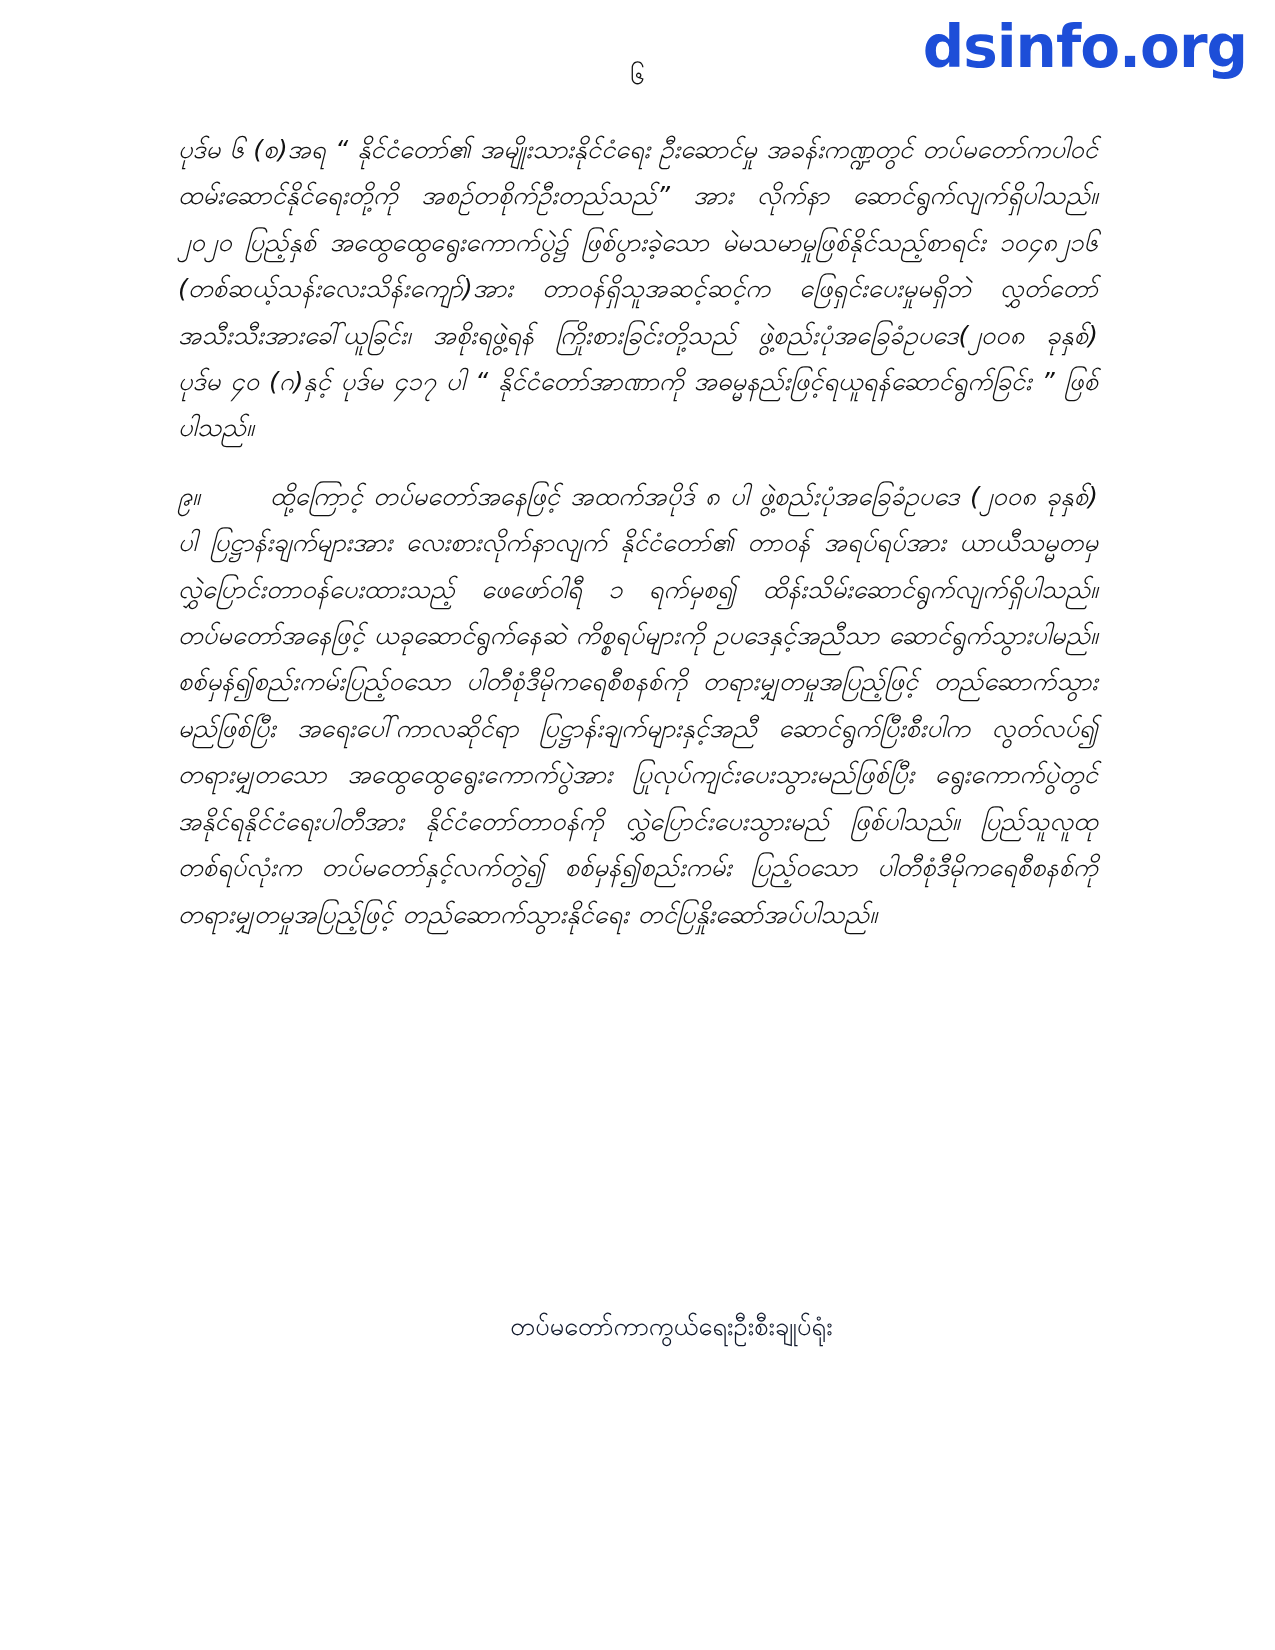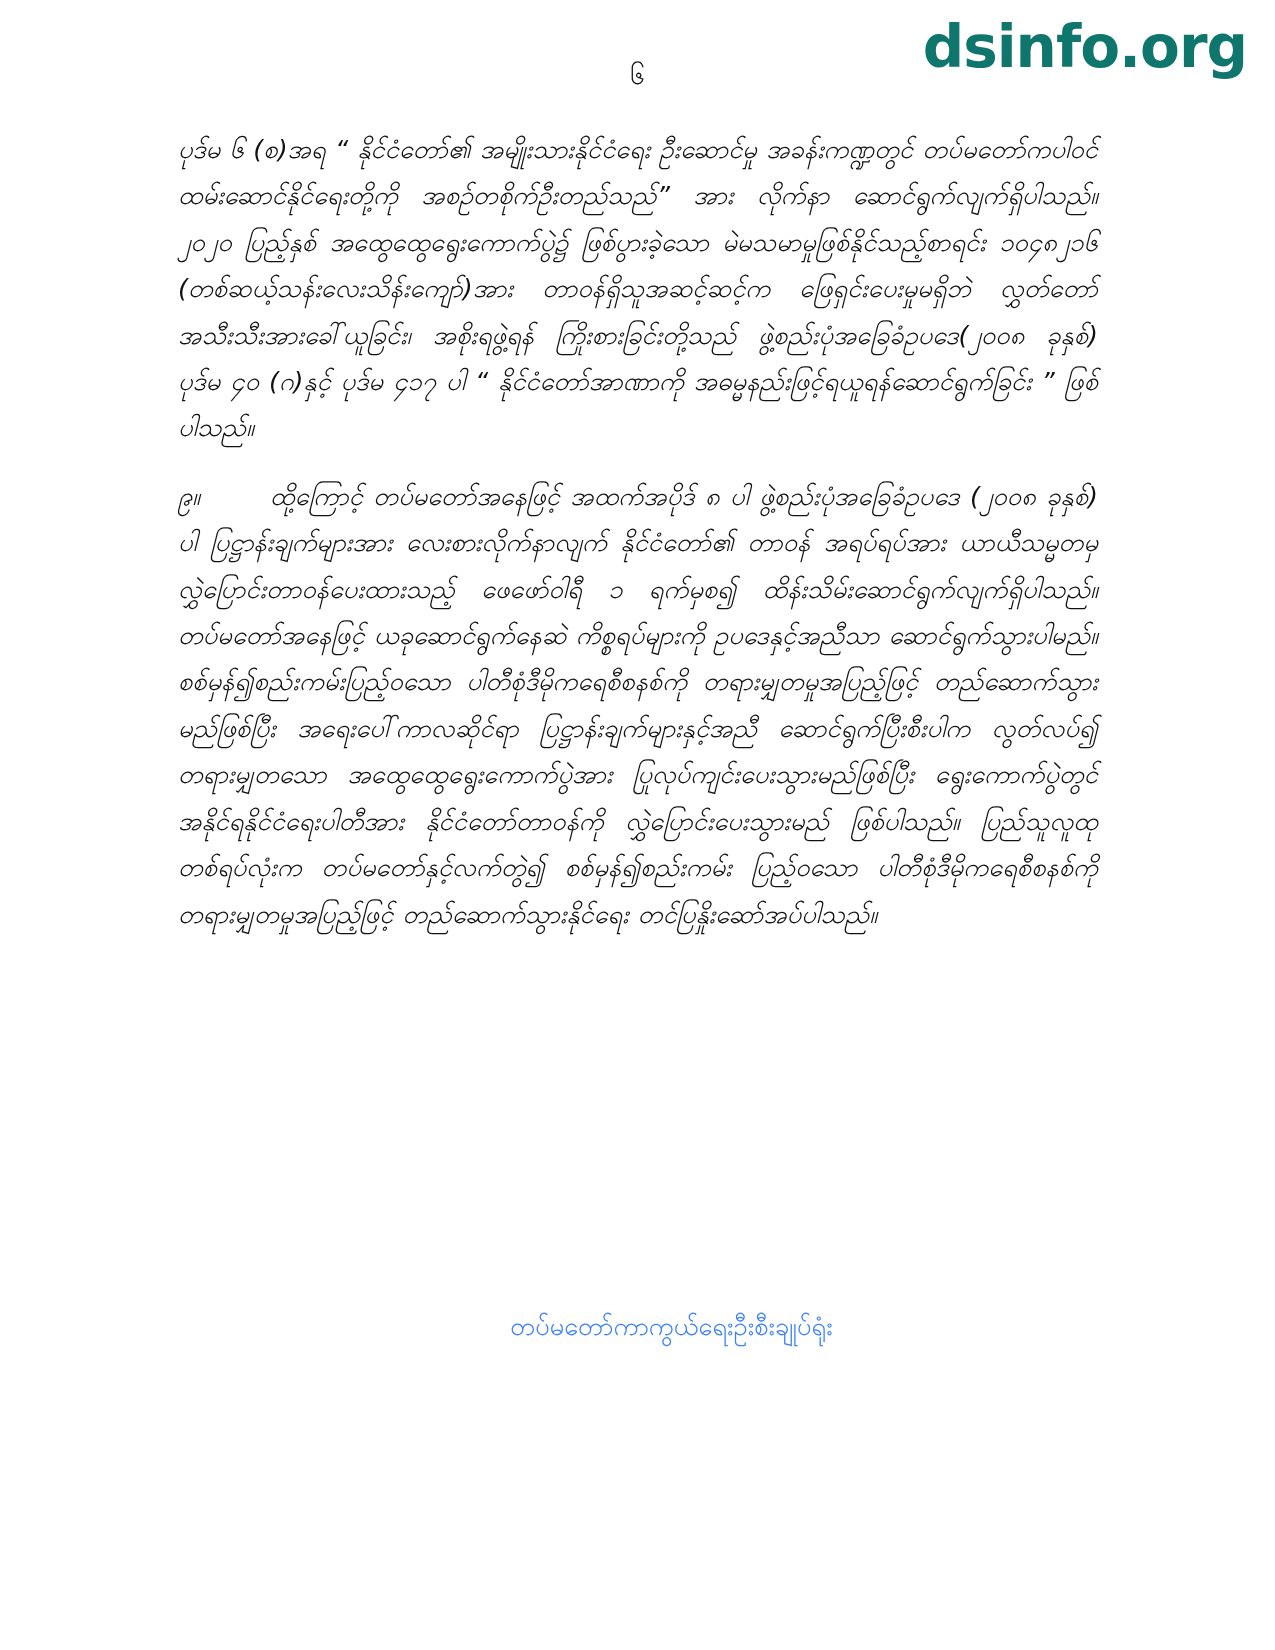--- a/index.html
+++ b/index.html
@@ -24,21 +24,21 @@
     box-sizing: border-box;
   }
 
   .watermark {
     position: absolute;
     top: 18px;
     right: 28px;
     font-family: "DejaVu Sans", "Liberation Sans", sans-serif;
     font-size: 58px;
     font-weight: bold;
-    color: #0f766e;
+    color: #1d4ed8;
     letter-spacing: -1px;
     line-height: 1;
     user-select: none;
   }
 
   .page-number {
     position: absolute;
     top: 58px;
     left: 0;
     width: 1275px;
@@ -75,21 +75,21 @@
     min-width: 92px;
   }
 
   .footer-sign {
     position: absolute;
     left: 0;
     top: 1310px;
     width: 1275px;
     text-align: center;
     font-size: 25.5px;
-    color: #3b82f6;
+    color: #0f172a;
     padding-left: 68px;
     box-sizing: border-box;
   }
 </style>
 </head>
 <body>
 
 <div class="page">
 
   <div class="watermark">dsinfo.org</div>

